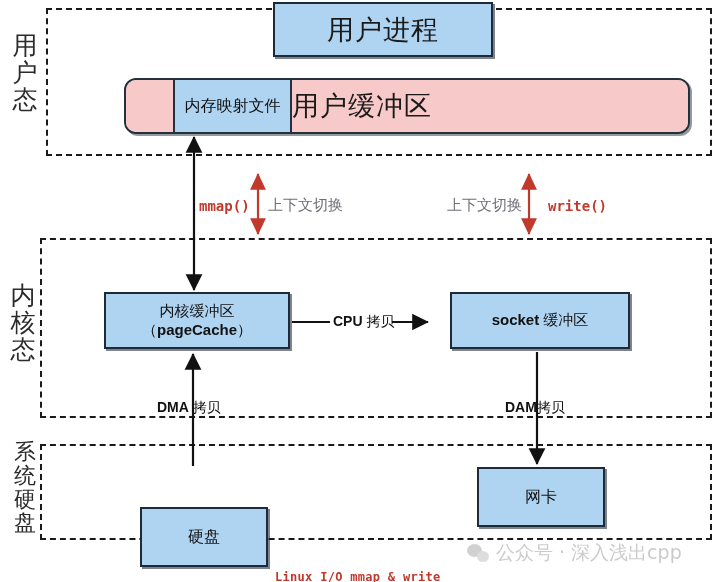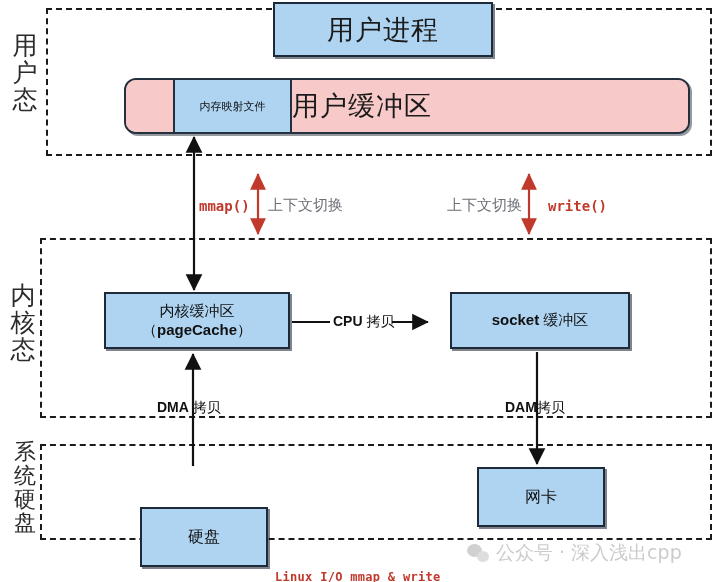--- a/index.html
+++ b/index.html
@@ -63,21 +63,21 @@
     align-items:stretch;
     box-shadow:2px 2px 0 rgba(20,30,45,.45);
   }
   .ubar-left{background:#f7c9c9;flex:0 0 47px;}
   .ubar-mid{
     background:#aed4f2;
     flex:0 0 115px;
     border-left:2px solid #23303e;
     border-right:2px solid #23303e;
     display:flex;align-items:center;justify-content:center;
-    font-size:11px;color:#111;text-align:center;
+    font-size:16px;color:#111;text-align:center;
   }
   .ubar-right{
     background:#f7c9c9;flex:1 1 auto;
     display:flex;align-items:center;
     font-size:27px;letter-spacing:1px;color:#1a1a1a;
   }
 
   
   svg.layer{position:absolute;left:0;top:0;width:720px;height:582px;pointer-events:none;}
 

